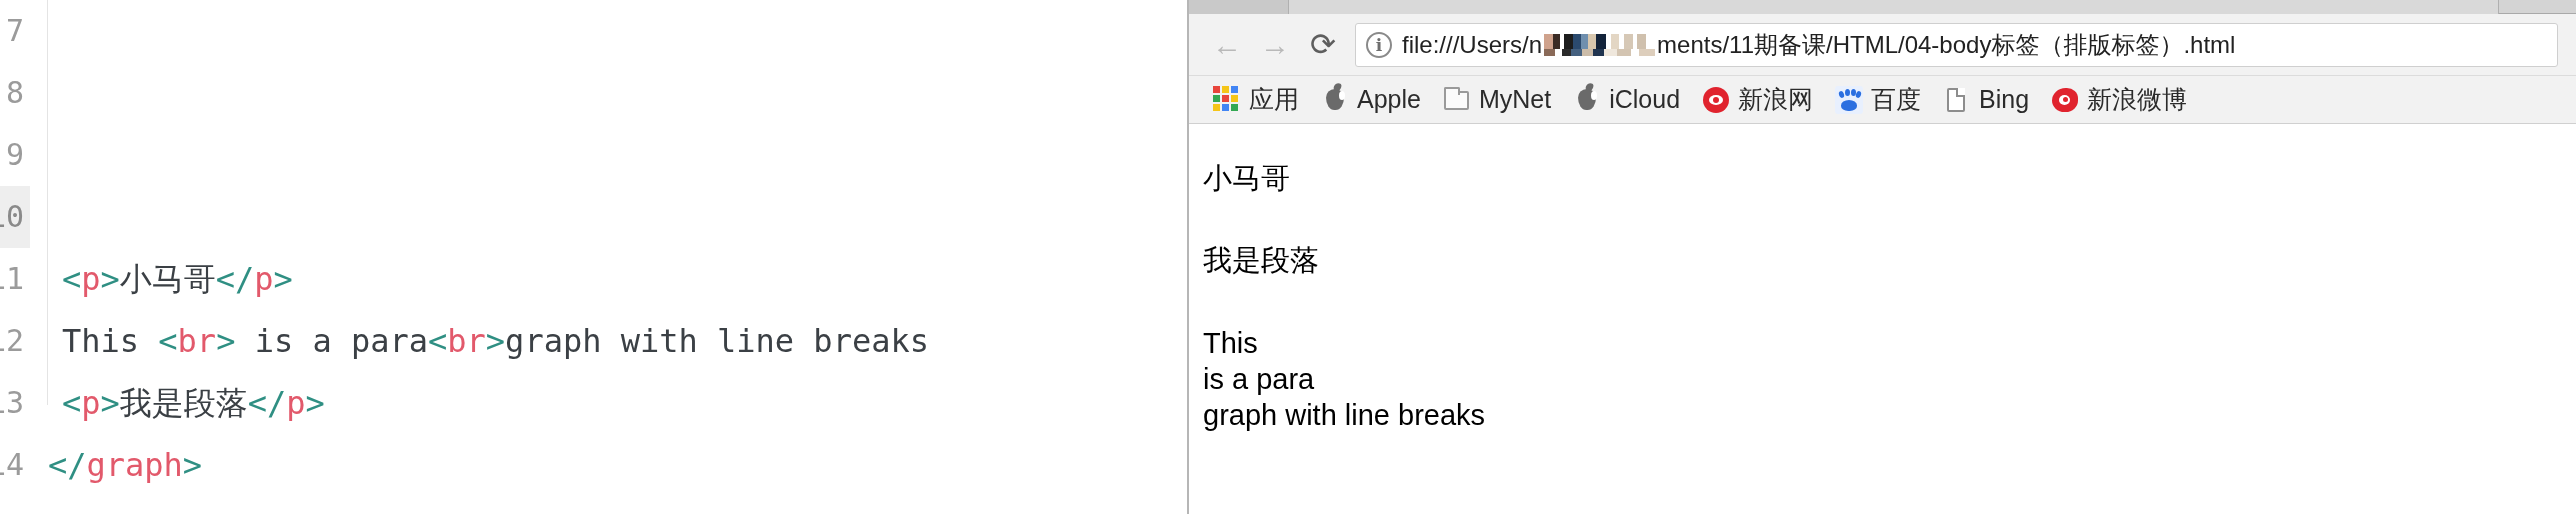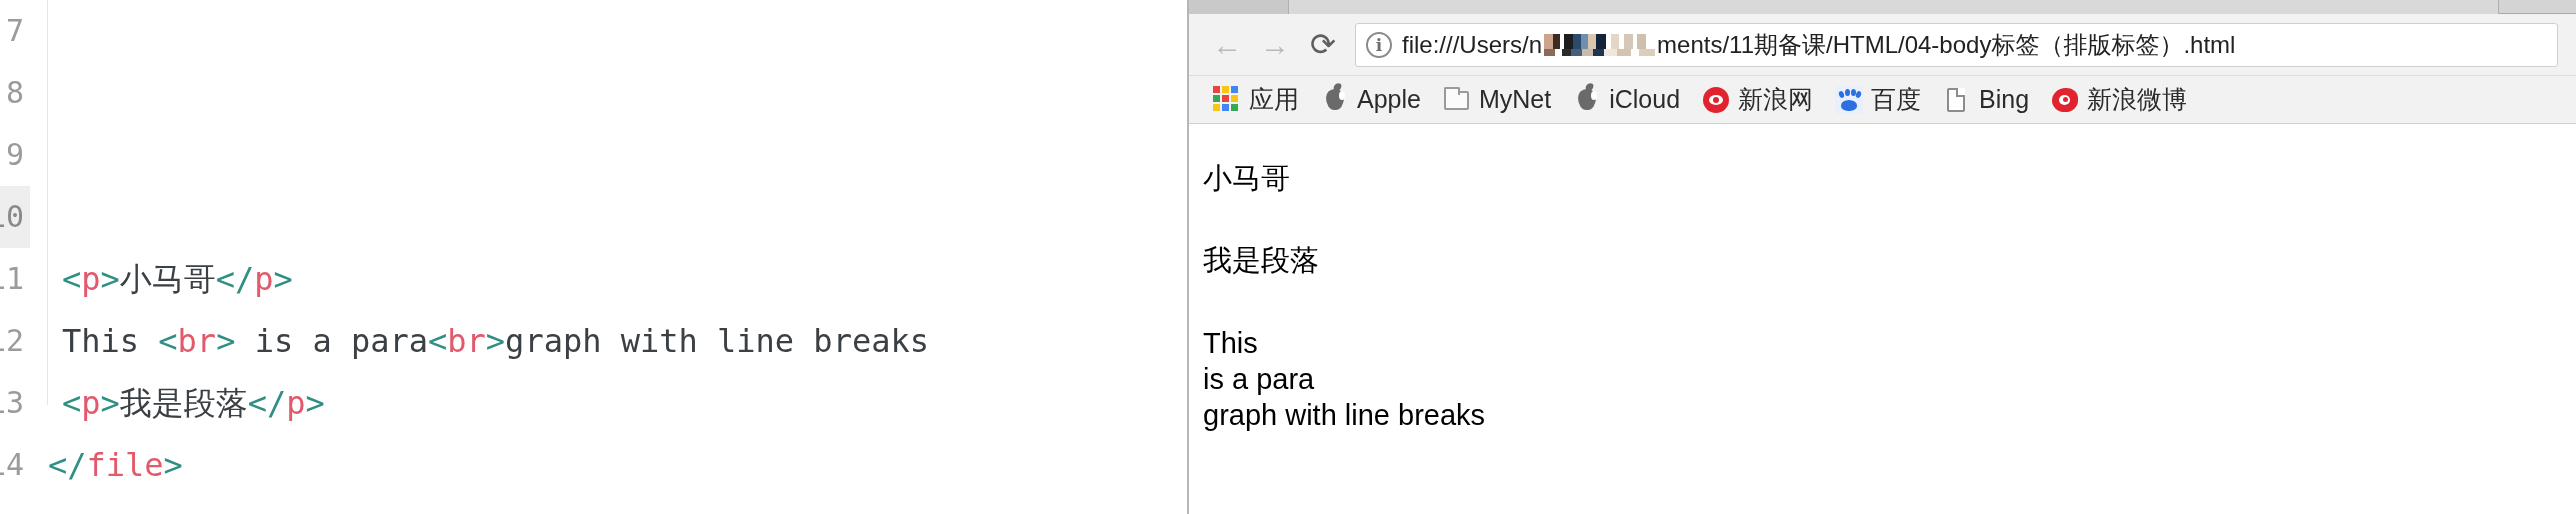--- a/index.html
+++ b/index.html
@@ -375,21 +375,21 @@
     <div class="gutter-rule"></div>
 
     <div class="code-area" id="codeArea">
         <div class="code-line">&nbsp;</div>
         <div class="code-line">&nbsp;</div>
         <div class="code-line">&nbsp;</div>
         <div class="code-line">&nbsp;</div>
         <div class="code-line"><span class="tk-punc">&lt;</span><span class="tk-tag">p</span><span class="tk-punc">&gt;</span><span class="tk-text">小马哥</span><span class="tk-punc">&lt;/</span><span class="tk-tag">p</span><span class="tk-punc">&gt;</span></div>
         <div class="code-line"><span class="tk-text">This </span><span class="tk-punc">&lt;</span><span class="tk-tag">br</span><span class="tk-punc">&gt;</span><span class="tk-text"> is a para</span><span class="tk-punc">&lt;</span><span class="tk-tag">br</span><span class="tk-punc">&gt;</span><span class="tk-text">graph with line breaks</span></div>
         <div class="code-line"><span class="tk-punc">&lt;</span><span class="tk-tag">p</span><span class="tk-punc">&gt;</span><span class="tk-text">我是段落</span><span class="tk-punc">&lt;/</span><span class="tk-tag">p</span><span class="tk-punc">&gt;</span></div>
-        <div class="code-line lvl0"><span class="tk-punc">&lt;/</span><span class="tk-tag">file</span><span class="tk-punc">&gt;</span></div>
+        <div class="code-line lvl0"><span class="tk-punc">&lt;/</span><span class="tk-tag">graph</span><span class="tk-punc">&gt;</span></div>
         <div class="code-line">&nbsp;</div>
       </div>
   </div>
 
   <div class="browser">
 
     <div class="tabstrip">
       <div class="tab-inactive"></div>
       <div class="tab-active"></div>
     </div>

